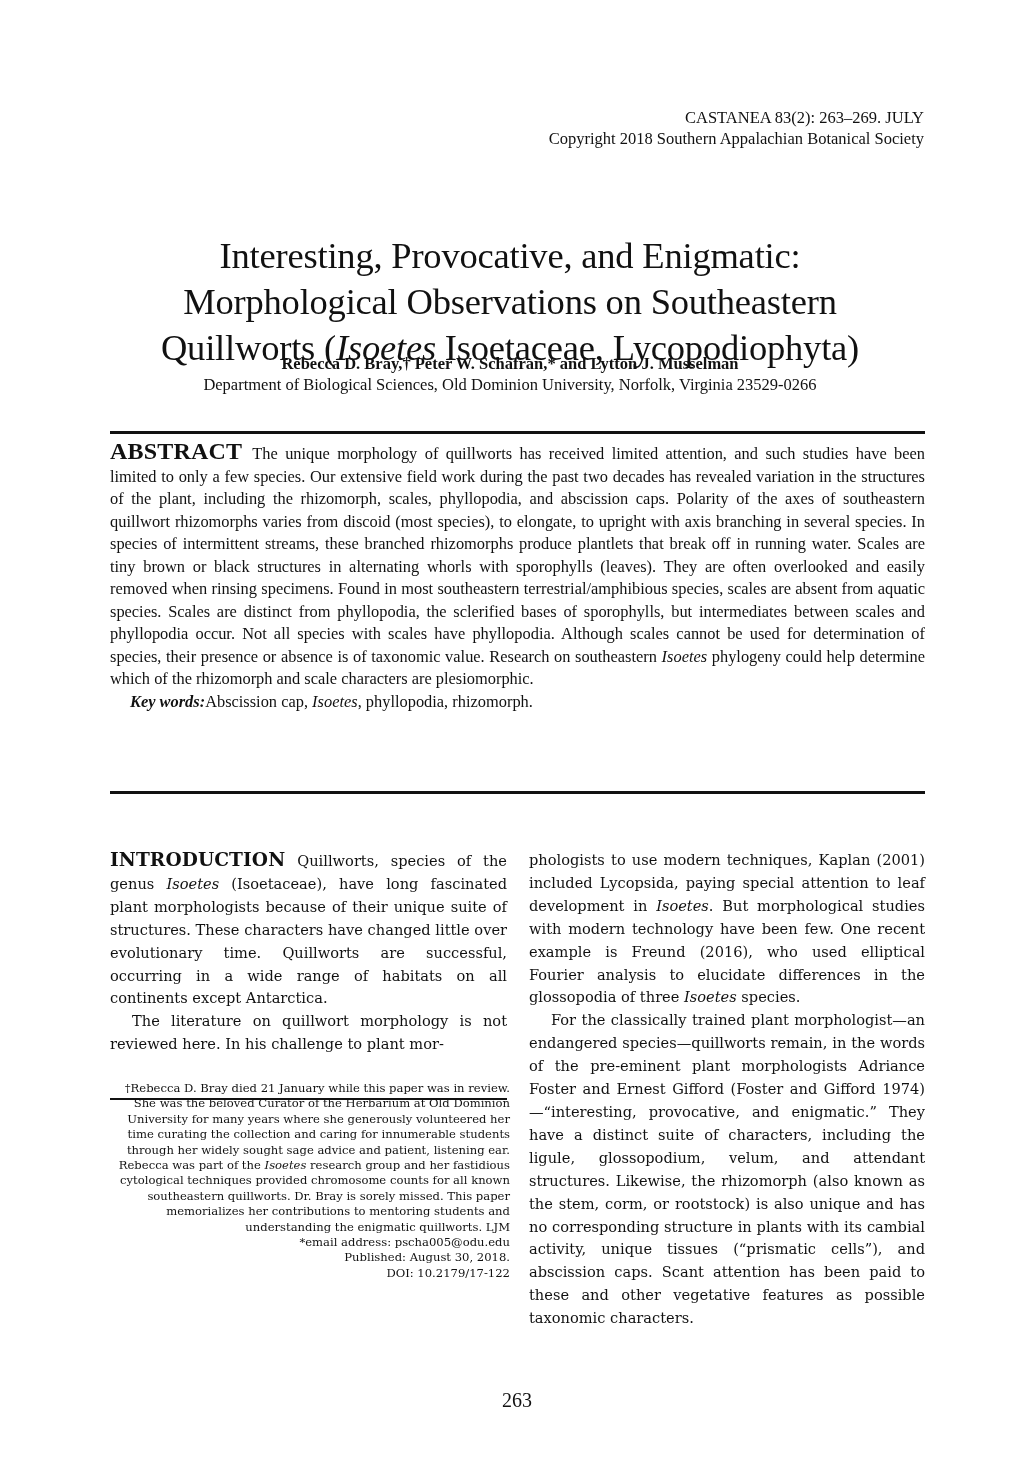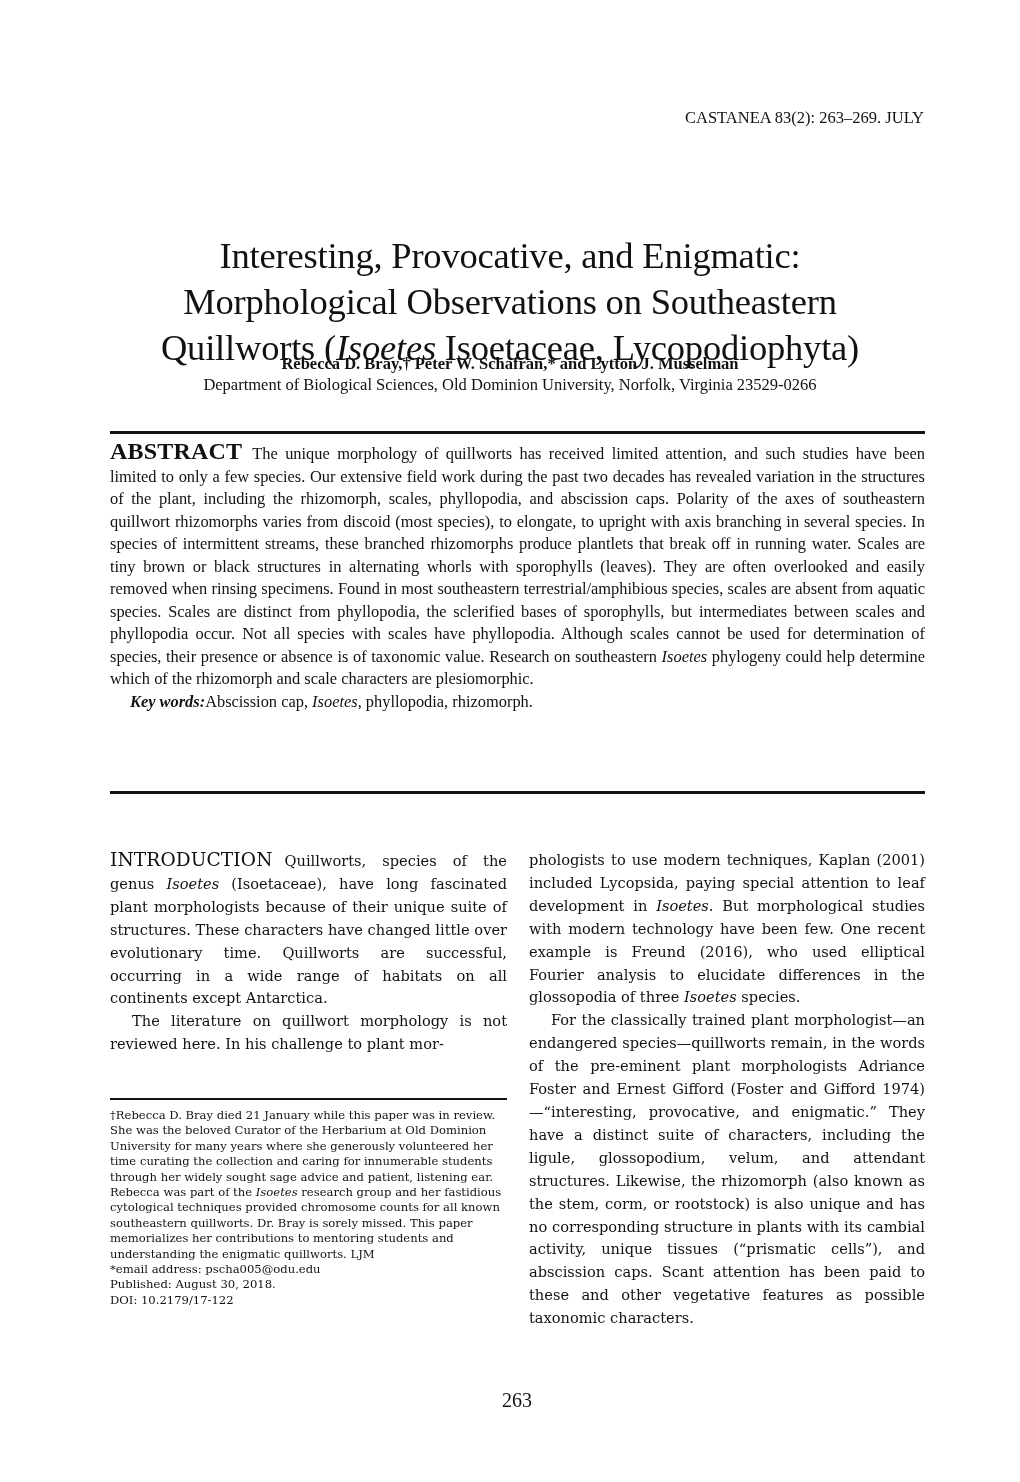--- a/index.html
+++ b/index.html
@@ -13,32 +13,33 @@
   .rule-bottom { position: absolute; left: 110px; width: 815px; top: 791px; height: 3px; background: #111; }
   .abstract { position: absolute; left: 110px; width: 815px; top: 440px; font-family: "Liberation Serif", serif; font-size: 16.4px; line-height: 22.55px; text-align: justify; }
   .abstract .head { font-weight: bold; font-size: 24px; letter-spacing: 0.2px; margin-right: 10px; }
   .keywords { display: block; text-indent: 20px; text-align: left; }
   .keywords .kw-label { font-weight: bold; font-style: italic; margin-right: 0; }
   .col { position: absolute; font-family: "DejaVu Serif", serif; font-size: 14.6px; line-height: 22.9px; text-align: justify; }
   .col-left { left: 110px; width: 397px; top: 849px; }
   .col-right { left: 529px; width: 396px; top: 849px; }
   .col p { margin: 0; }
   .col .indent { text-indent: 22px; }
-  .intro-head { font-weight: normal; font-size: 18.6px; margin-right: 12px; font-family: "DejaVu Serif", serif; letter-spacing: 0.1px; }
+  .intro-head { font-weight: bold; font-size: 18.6px; margin-right: 12px; font-family: "DejaVu Serif", serif; letter-spacing: 0.1px; }
   .fn-rule { position: absolute; left: 110px; width: 397px; top: 1098px; height: 1.5px; background: #111; }
-  .footnotes { position: absolute; left: 110px; width: 400px; top: 1108px; font-family: "DejaVu Serif", serif; font-size: 11.6px; line-height: 15.4px; }
+  .footnotes { position: absolute; left: 110px; width: 400px; top: 1081px; font-family: "DejaVu Serif", serif; font-size: 11.6px; line-height: 15.4px; text-align: right; }
   .footnotes p { margin: 0; }
   .pagenum { position: absolute; left: 0; width: 1020px; top: 1389px; text-align: center; font-family: "Liberation Serif", serif; font-size: 20px; padding-left: 7px; }
   i { font-style: italic; }
 </style>
 </head>
 <body>
 
 <div class="journal">
   <div>CASTANEA 83(2): 263–269. JULY</div>
+  <div>Copyright 2018 Southern Appalachian Botanical Society</div>
 </div>
 
 <div class="title">
   <div>Interesting, Provocative, and Enigmatic:</div>
   <div>Morphological Observations on Southeastern</div>
   <div><span>Quillworts (</span><i>Isoetes</i><span> Isoetaceae, Lycopodiophyta)</span></div>
 </div>
 
 <div class="authors">Rebecca D. Bray,† Peter W. Schafran,* and Lytton J. Musselman</div>
 <div class="affil">Department of Biological Sciences, Old Dominion University, Norfolk, Virginia 23529-0266</div>

